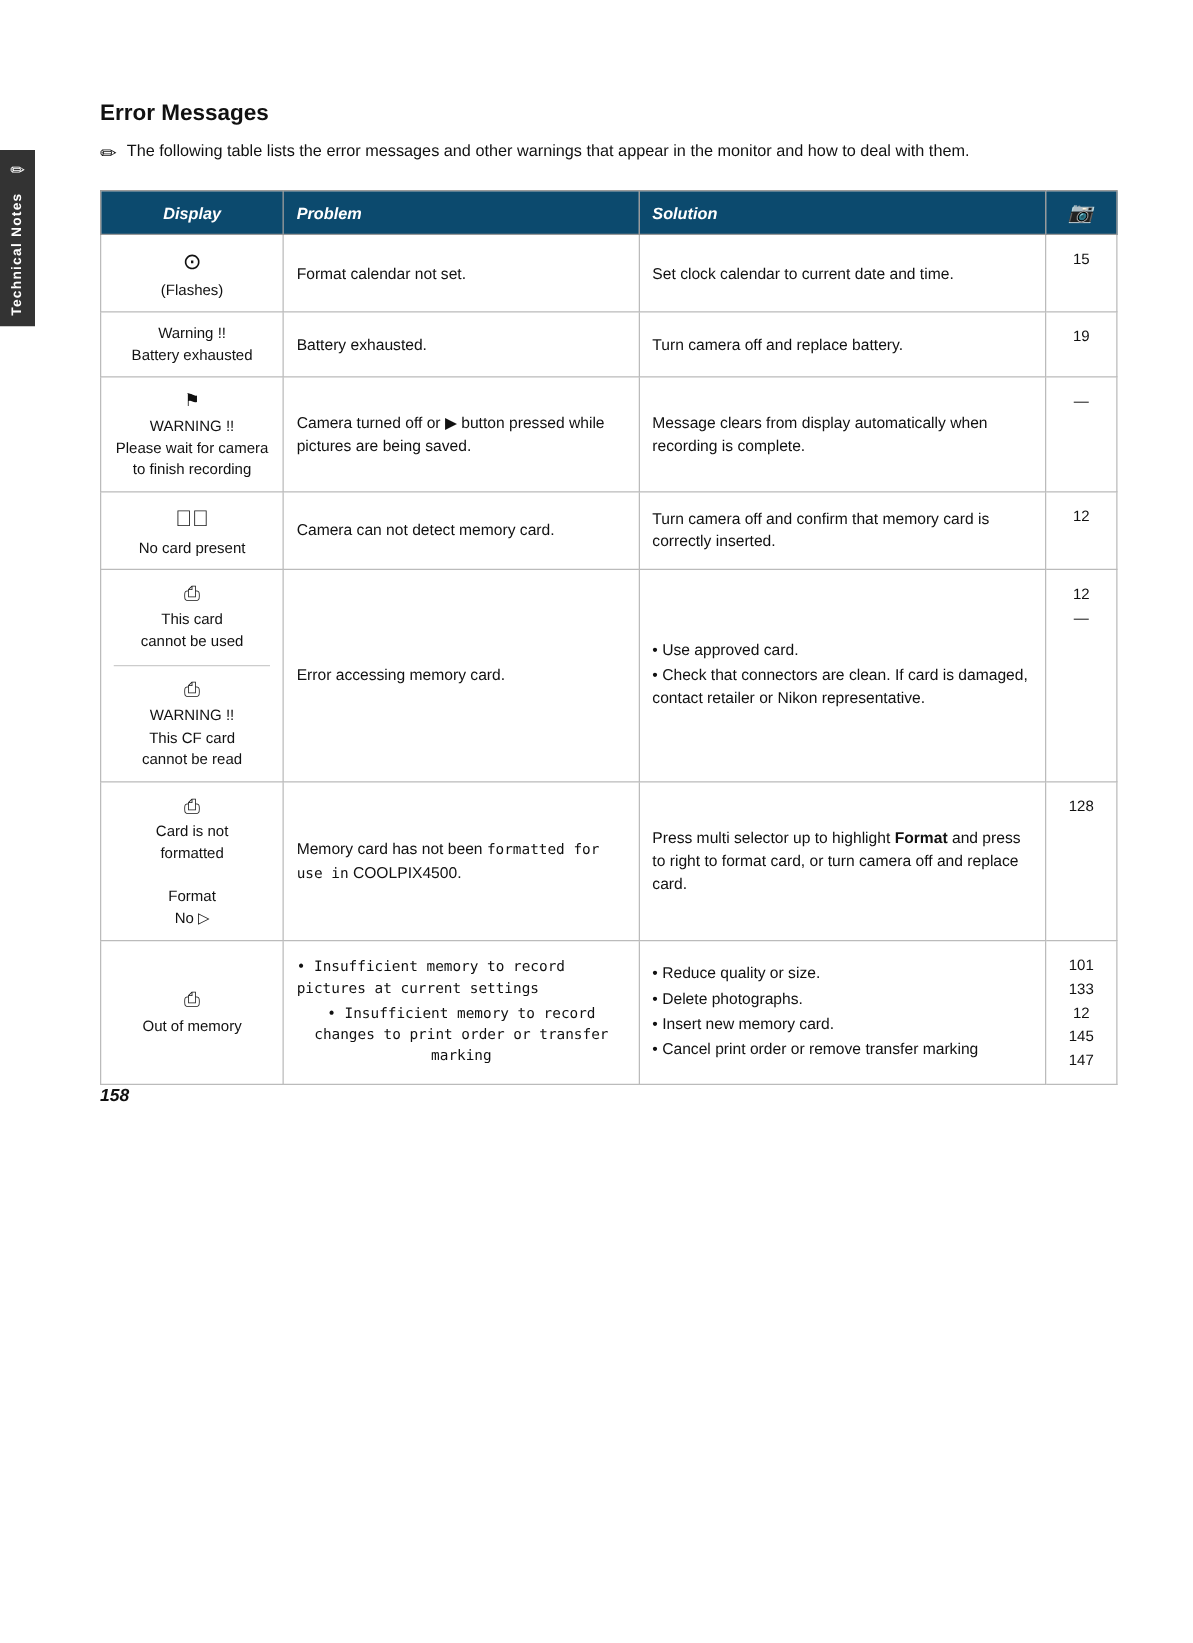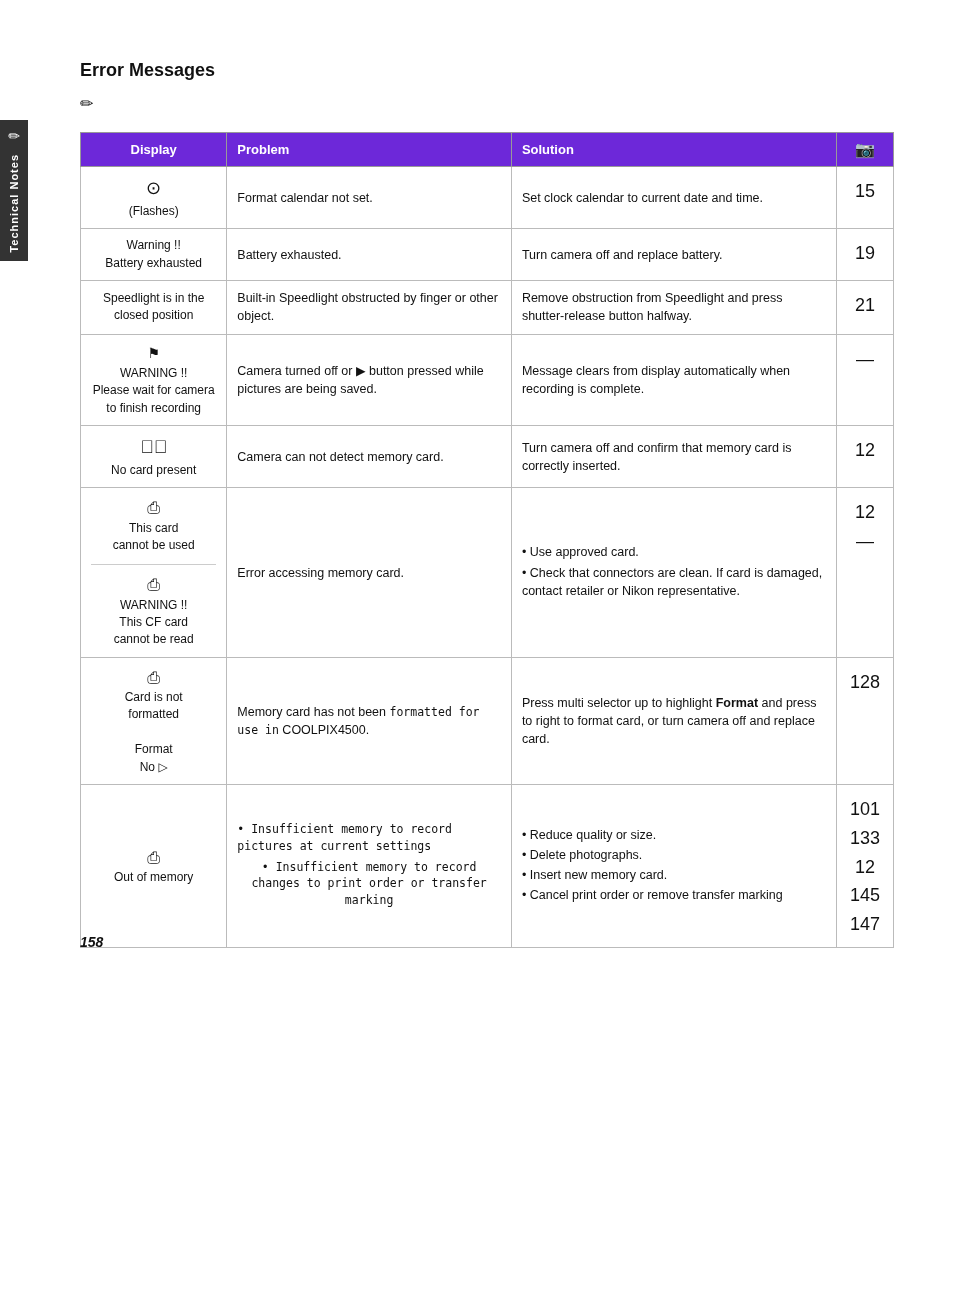--- a/index.html
+++ b/index.html
@@ -42,20 +42,21 @@
       transform: rotate(180deg);
       letter-spacing: 1px;
       font-weight: bold;
       margin-top: 4px;
     }
 
     h1.section-title {
       font-size: 18px;
       font-weight: bold;
       margin-bottom: 10px;
+      margin-top: 20px;
     }
 
     .intro-text {
       font-size: 13px;
       line-height: 1.5;
       margin-bottom: 16px;
       display: flex;
       align-items: flex-start;
       gap: 8px;
     }
@@ -65,22 +66,23 @@
       flex-shrink: 0;
     }
 
     
     table {
       width: 100%;
       border-collapse: collapse;
       font-size: 12.5px;
     }
     thead tr {
-      background: #6d28d9;
+      background: #0c4a6e;
       color: #fff;
+      font-style: italic;
     }
     thead th {
       padding: 7px 10px;
       text-align: left;
       font-size: 13px;
       font-weight: bold;
       border: 1px solid #999;
     }
     thead th:first-child { width: 18%; text-align: center; }
     thead th:nth-child(2) { width: 35%; }
@@ -97,21 +99,21 @@
       line-height: 1.45;
     }
     tbody td:first-child {
       text-align: center;
       font-size: 12px;
     }
     tbody td:last-child {
       text-align: center;
       vertical-align: top;
       padding-top: 10px;
-      font-size: 18px;
+      font-size: 12px;
       line-height: 1.6;
     }
 
     .display-icon {
       font-size: 18px;
       display: block;
       margin: 0 auto 2px;
     }
     .display-text {
       font-size: 12px;
@@ -124,21 +126,21 @@
     }
     .solution-bullet li::before {
       content: "• ";
     }
     .solution-bullet li {
       margin-bottom: 2px;
     }
 
     .page-number {
       position: absolute;
-      bottom: 38px;
+      bottom: 24px;
       left: 80px;
       font-size: 14px;
       font-weight: bold;
       font-style: italic;
     }
 
     
     .mono {
       font-family: monospace;
       font-size: 11.5px;
@@ -166,20 +168,21 @@
 
   <div class="side-tab">
     <span class="side-tab-icon">✏</span>
     <span class="side-tab-text">Technical Notes</span>
   </div>
 
   <h1 class="section-title">Error Messages</h1>
 
   <div class="intro-text">
     <span class="intro-icon">✏</span>
+    <span>The following table lists the error messages and other warnings that appear in the monitor and how to deal with them.</span>
   </div>
 
   <table>
     <thead>
       <tr>
         <th>Display</th>
         <th>Problem</th>
         <th>Solution</th>
         <th style="font-size:16px;">📷</th>
       </tr>
@@ -199,28 +202,20 @@
       <tr>
         <td>
           <span class="display-text" style="white-space:pre-line;">Warning !!
 Battery exhausted</span>
         </td>
         <td>Battery exhausted.</td>
         <td>Turn camera off and replace battery.</td>
         <td>19</td>
       </tr>
 
-      <tr>
-        <td>
-          <span class="display-text">Speedlight is in the closed position</span>
-        </td>
-        <td>Built-in Speedlight obstructed by finger or other object.</td>
-        <td>Remove obstruction from Speedlight and press shutter-release button halfway.</td>
-        <td>21</td>
-      </tr>
 
       <tr>
         <td>
           <span class="display-icon" style="font-size:14px;">⚑</span>
           <span class="display-text" style="white-space:pre-line;">WARNING !!
 Please wait for camera
 to finish recording</span>
         </td>
         <td>Camera turned off or ▶ button pressed while pictures are being saved.</td>
         <td>Message clears from display automatically when recording is complete.</td>

